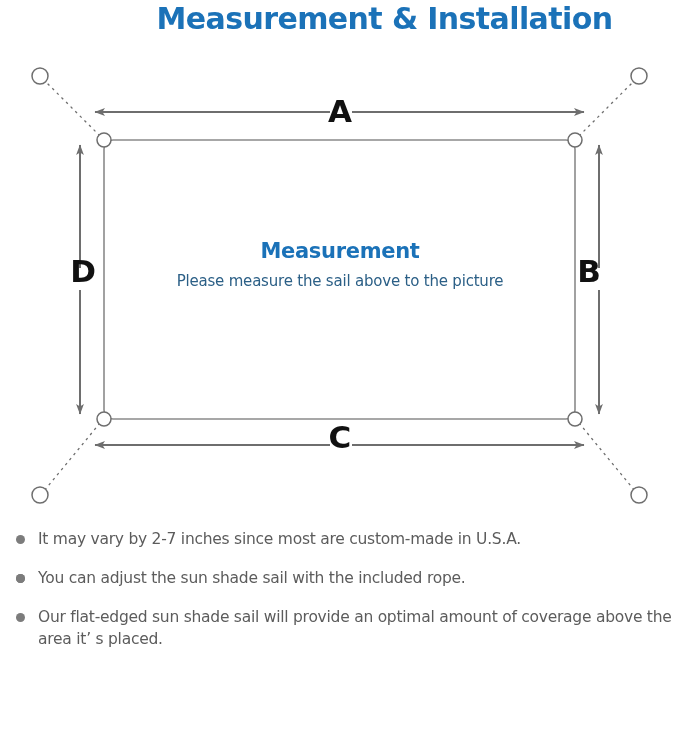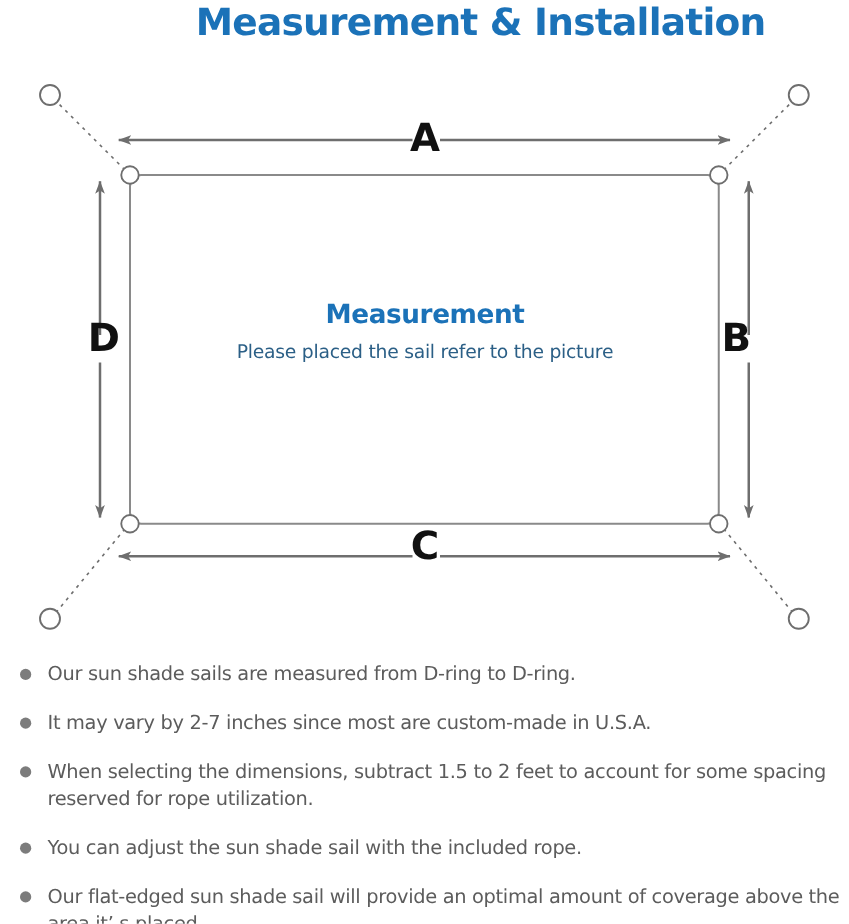--- a/index.html
+++ b/index.html
@@ -164,36 +164,31 @@
     </g>
   </svg>
 
   <div class="dim-label" id="label-A">A</div>
   <div class="dim-label" id="label-B">B</div>
   <div class="dim-label" id="label-C">C</div>
   <div class="dim-label" id="label-D">D</div>
 
   <div id="center-block">
     <div id="center-title">Measurement</div>
-    <div id="center-sub">Please placed the sail refer to the picture</div>
+    <div id="center-sub">Please measure the sail above to the picture</div>
   </div>
 </div>
 
 <div id="notes">
   <div class="note">
     <span class="bullet"></span>
-    <span>Our sun shade sails are measured from D-ring to D-ring.</span>
-  </div>
-  <div class="note">
-    <span class="bullet"></span>
     <span>It may vary by 2-7 inches since most are custom-made in U.S.A.</span>
   </div>
   <div class="note">
     <span class="bullet"></span>
-    <span>When selecting the dimensions, subtract 1.5 to 2 feet to account for some spacing reserved for rope utilization.</span>
   </div>
   <div class="note">
     <span class="bullet"></span>
     <span>You can adjust the sun shade sail with the included rope.</span>
   </div>
   <div class="note">
     <span class="bullet"></span>
     <span>Our flat-edged sun shade sail will provide an optimal amount of coverage above the area it’ s placed.</span>
   </div>
 </div>

